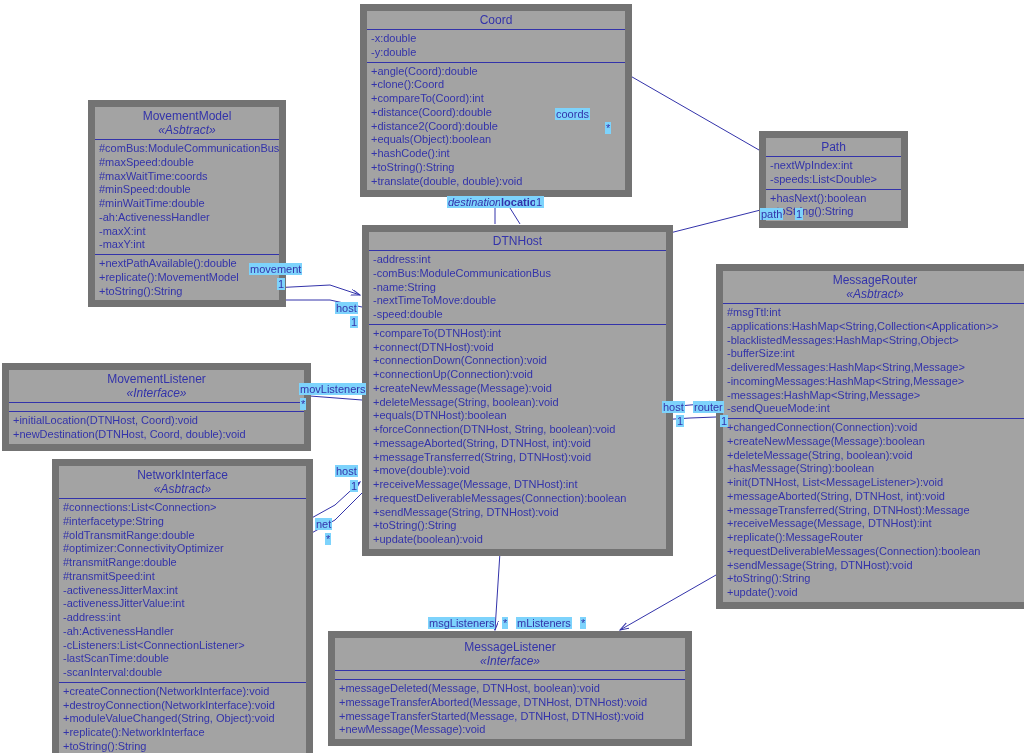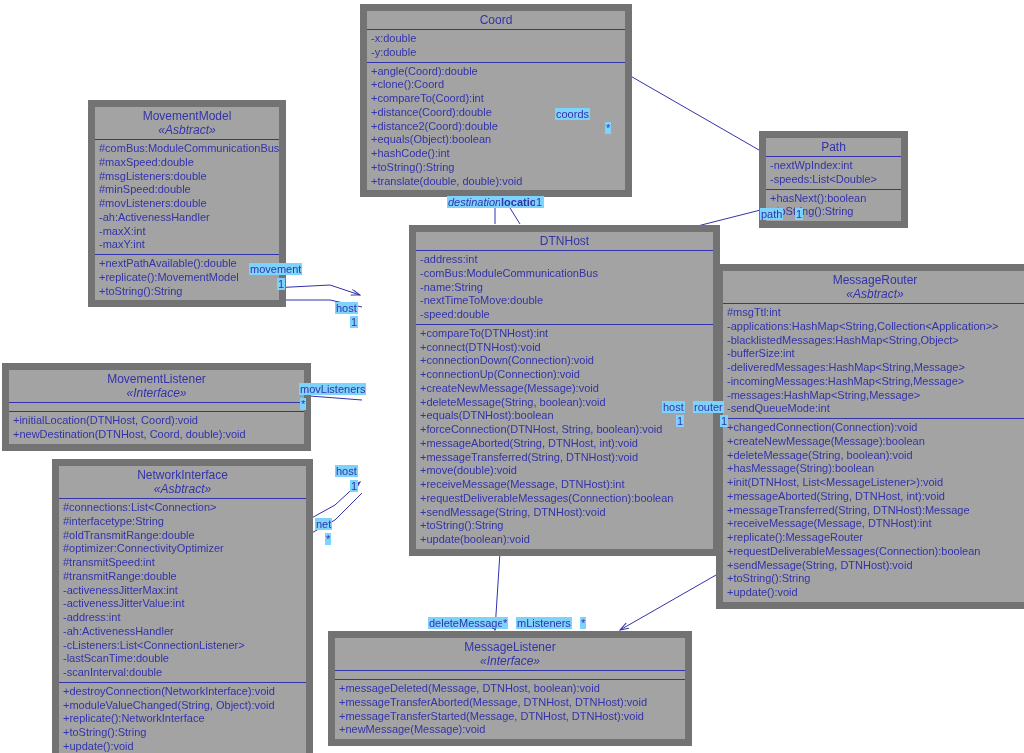--- a/index.html
+++ b/index.html
@@ -126,23 +126,23 @@
 </div>
 
 <div class="class-box" style="left:88px; top:100px; width:184px;">
   <div class="class-title">
     <div>MovementModel</div>
     <div class="stereotype">«Asbtract»</div>
   </div>
   <div class="section">
       <div>#comBus:ModuleCommunicationBus</div>
       <div>#maxSpeed:double</div>
-      <div>#msgListeners:double</div>
+      <div>#maxWaitTime:coords</div>
       <div>#minSpeed:double</div>
-      <div>#movListeners:double</div>
+      <div>#minWaitTime:double</div>
       <div>-ah:ActivenessHandler</div>
       <div>-maxX:int</div>
       <div>-maxY:int</div>
     </div>
   <div class="section">
       <div>+nextPathAvailable():double</div>
       <div>+replicate():MovementModel</div>
       <div>+toString():String</div>
     </div>
 </div>
@@ -162,40 +162,41 @@
 <div class="class-box" style="left:52px; top:459px; width:247px;">
   <div class="class-title">
     <div>NetworkInterface</div>
     <div class="stereotype">«Asbtract»</div>
   </div>
   <div class="section">
       <div>#connections:List&lt;Connection&gt;</div>
       <div>#interfacetype:String</div>
       <div>#oldTransmitRange:double</div>
       <div>#optimizer:ConnectivityOptimizer</div>
+      <div>#transmitRange:double</div>
       <div>#transmitSpeed:int</div>
-      <div>#transmitRange:double</div>
       <div>-activenessJitterMax:int</div>
       <div>-activenessJitterValue:int</div>
       <div>-address:int</div>
       <div>-ah:ActivenessHandler</div>
       <div>-cListeners:List&lt;ConnectionListener&gt;</div>
       <div>-lastScanTime:double</div>
       <div>-scanInterval:double</div>
     </div>
   <div class="section">
+      <div>+createConnection(NetworkInterface):void</div>
       <div>+destroyConnection(NetworkInterface):void</div>
       <div>+moduleValueChanged(String, Object):void</div>
       <div>+replicate():NetworkInterface</div>
       <div>+toString():String</div>
       <div>+update():void</div>
     </div>
 </div>
 
-<div class="class-box" style="left:362px; top:225px; width:297px;margin-left:47px;">
+<div class="class-box" style="left:362px; top:225px; width:297px;">
   <div class="class-title">DTNHost</div>
   <div class="section">
       <div>-address:int</div>
       <div>-comBus:ModuleCommunicationBus</div>
       <div>-name:String</div>
       <div>-nextTimeToMove:double</div>
       <div>-speed:double</div>
     </div>
   <div class="section">
       <div>+compareTo(DTNHost):int</div>
@@ -284,16 +285,16 @@
 <div class="assoc-label" style="left:335px; top:465px;">host</div>
 <div class="assoc-label" style="left:350px; top:480px;">1</div>
 <div class="assoc-label" style="left:315px; top:518px;">net</div>
 <div class="assoc-label" style="left:325px; top:533px;">*</div>
 
 <div class="assoc-label" style="left:662px; top:401px;">host</div>
 <div class="assoc-label" style="left:676px; top:415px;">1</div>
 <div class="assoc-label" style="left:693px; top:401px;">router</div>
 <div class="assoc-label" style="left:720px; top:415px;">1</div>
 
-<div class="assoc-label" style="left:428px; top:617px;">deleteMessage</div>
+<div class="assoc-label" style="left:428px; top:617px;">msgListeners</div>
 <div class="assoc-label" style="left:502px; top:617px;">*</div>
 <div class="assoc-label" style="left:516px; top:617px;">mListeners</div>
 <div class="assoc-label" style="left:580px; top:617px;">*</div>
 
 </body></html>

